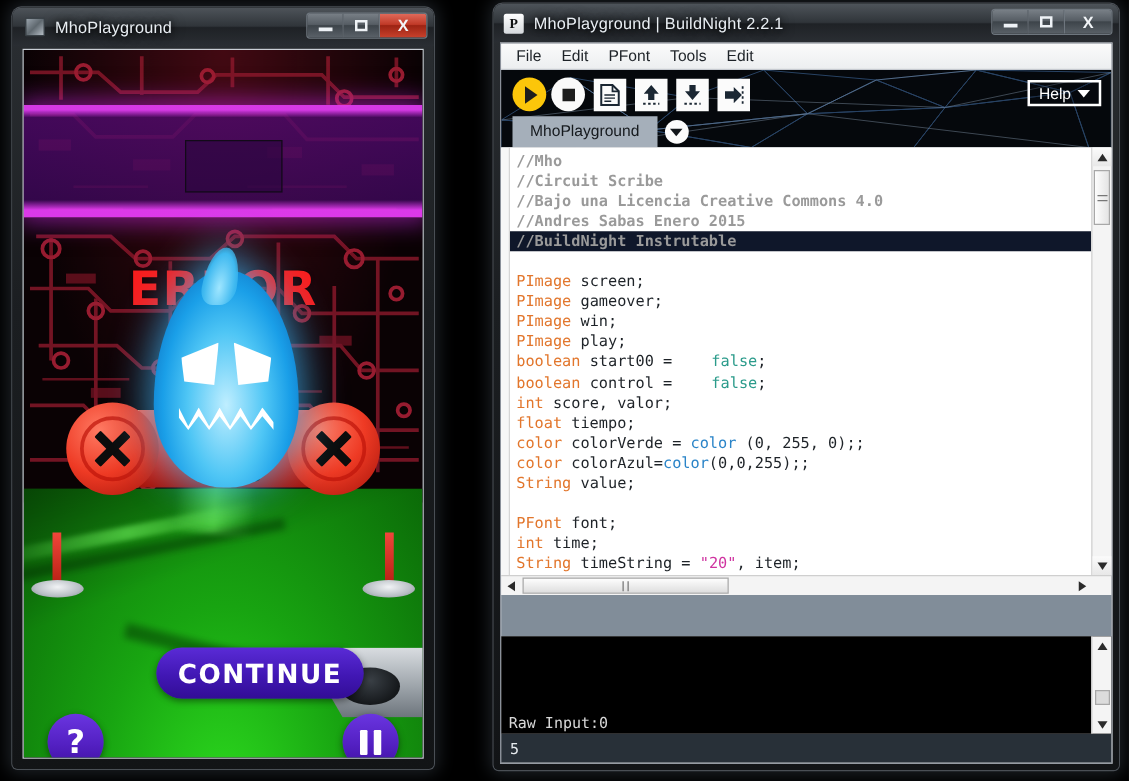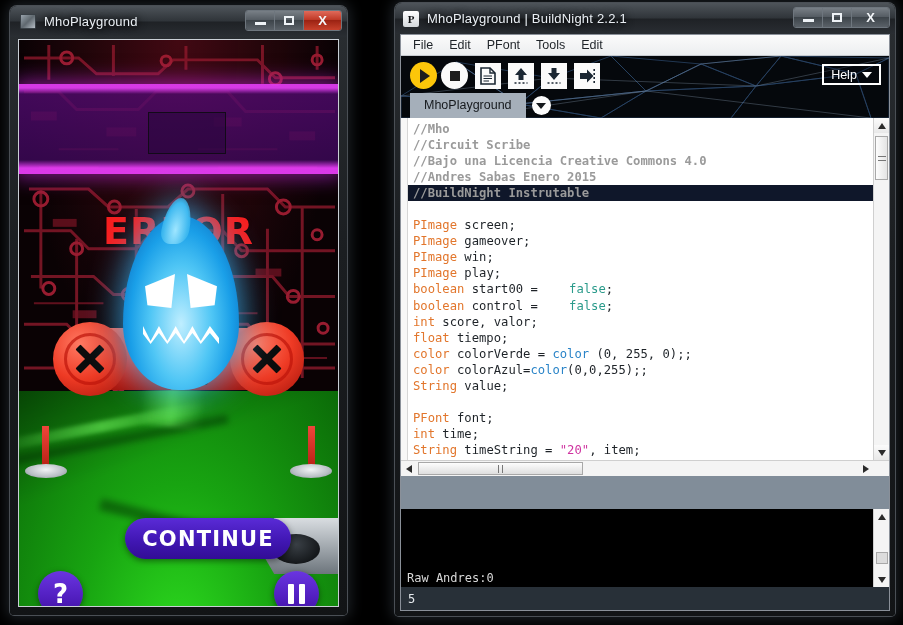--- a/index.html
+++ b/index.html
@@ -558,21 +558,21 @@
             <span></span>
           </div>
         <div class="hsb-arrow rt">
             <i></i>
           </div>
       </div>
 
       <div class="statusbar"></div>
 
       <div class="console" id="console-area">
-        <div>Raw Andres:0</div><div class="console-scroll">
+        <div>Raw Input:0</div><div class="console-scroll">
           <div class="cs-arrow up"><i></i></div>
           <div class="cs-thumb"></div>
           <div class="cs-arrow dn"><i></i></div>
         </div>
       </div>
 
       <div class="linebar">5</div>
 
     </div>
   </div>

